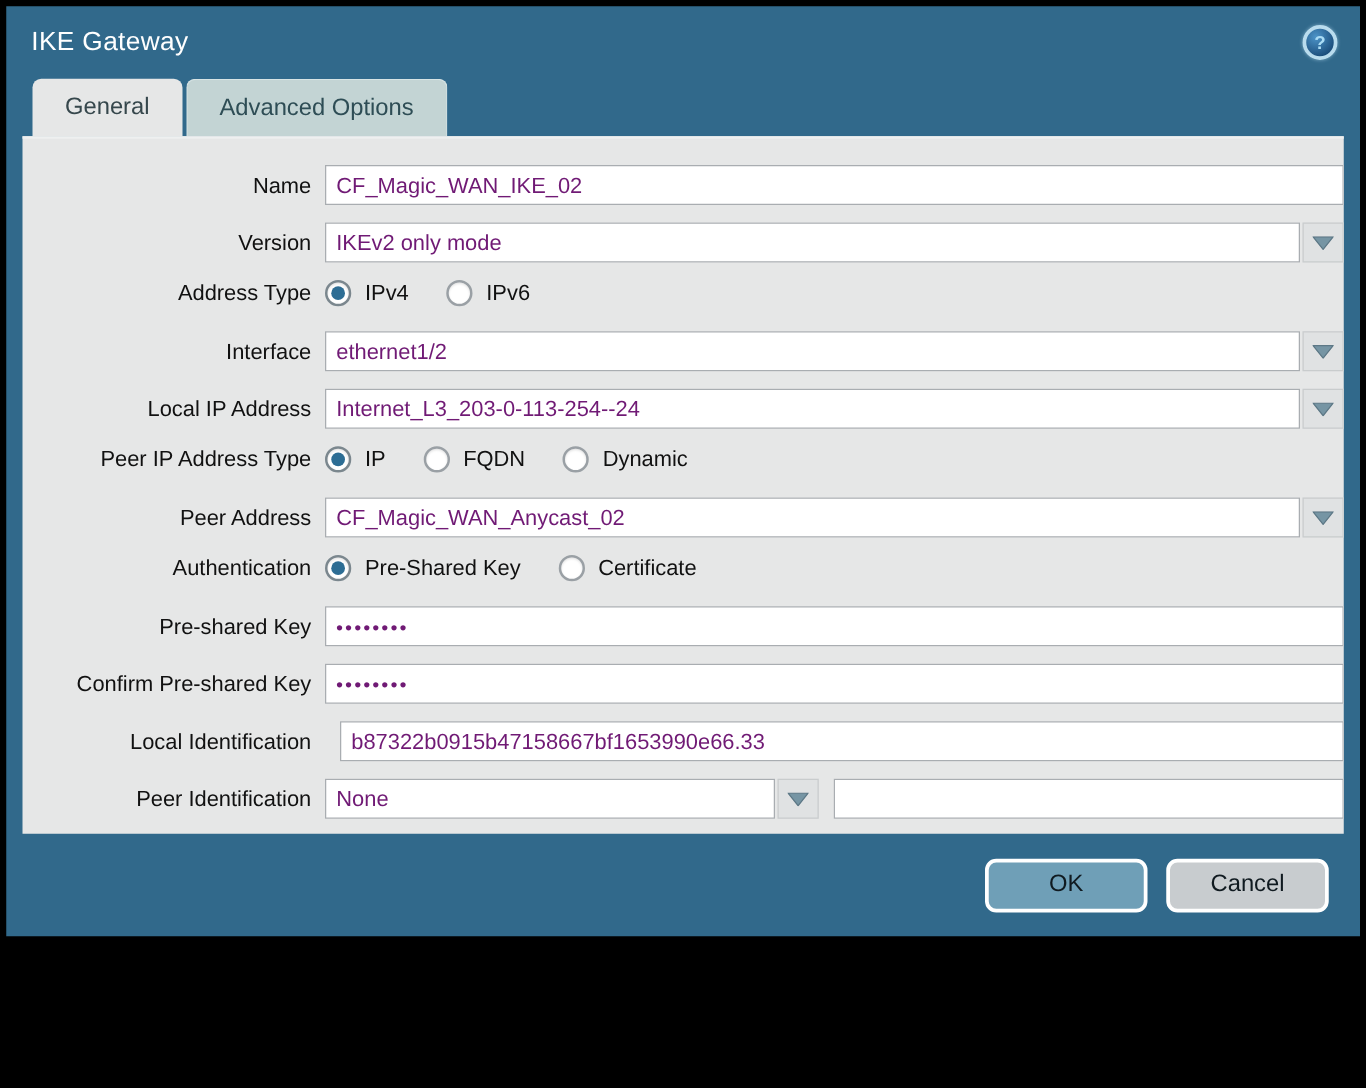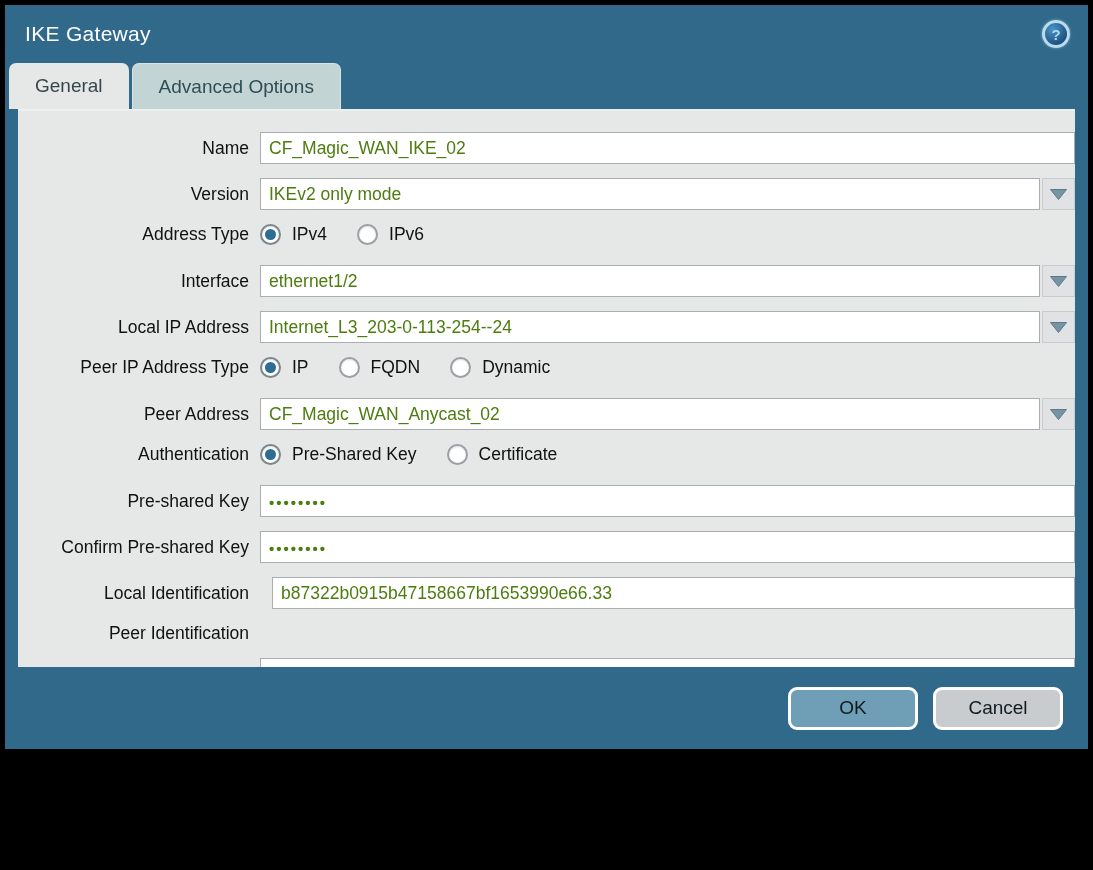--- a/index.html
+++ b/index.html
@@ -35,21 +35,21 @@
     box-shadow: 0 0 3px rgba(180,220,240,0.6);
     color: #aadcf5; font-size: 15px; font-weight: bold;
     display: flex; align-items: center; justify-content: center;
     cursor: pointer; line-height: 1;
   }
 
   
   .tabs {
     flex: 0 0 46px; height: 46px;
     display: flex; align-items: flex-end;
-    padding-left: 4px; gap: 3px;
+    padding-left: 21px; gap: 3px;
   }
   .tab {
     height: 46px;
     display: flex; align-items: center;
     padding: 0 26px;
     border-radius: 7px 7px 0 0;
     font-size: 19px;
     cursor: pointer;
   }
   .tab.active { background: #e6e7e7; color: #36474c; }
@@ -75,21 +75,21 @@
     font-size: 17.5px; color: #111111;
     white-space: nowrap;
   }
   .field { flex: 1 1 auto; display: flex; align-items: center; }
 
   .txt {
     height: 32px; flex: 1 1 auto; width: 100%;
     background: #ffffff;
     border: 1px solid #a9adb1;
     font-family: "Liberation Sans", "DejaVu Sans", sans-serif;
-    font-size: 17.5px; color: #4d7c0f;
+    font-size: 17.5px; color: #701a75;
     padding: 0 8px;
     outline: none;
   }
   .txt.pwd { font-size: 15px; letter-spacing: 2px; font-weight: bold; padding-top: 2px; }
 
   .combo { display: flex; flex: 1 1 auto; align-items: stretch; }
   .dd-btn {
     flex: 0 0 33px; width: 33px; height: 32px;
     margin-left: 2px;
     background: #e0e2e3;
@@ -272,20 +272,32 @@
       <div class="row">
         <div class="lbl">Local Identification</div>
         <div class="field">
           <div class="split-gap"></div>
           <input class="txt" type="text" value="b87322b0915b47158667bf1653990e66.33" style="">
         </div>
       </div>
 
       <div class="row">
         <div class="lbl">Peer Identification</div>
+        <div class="field">
+          <div class="split-left combo">
+            <input class="txt" type="text" value="None" style="">
+            <div class="dd-btn">
+              <svg width="17" height="11" viewBox="0 0 17 11">
+                  <polygon points="0.5,0.5 16.5,0.5 8.5,10.5" fill="#7695a4" stroke="#5d7886" stroke-width="1"></polygon>
+                </svg>
+            </div>
+          </div>
+          <div class="split-gap"></div>
+          <input class="txt" type="text" value="" style="">
+        </div>
       </div>
 
       <div class="row">
         <div class="lbl">Comment</div>
         <div class="field">
           <input class="txt" type="text" value="" style="">
         </div>
       </div>
 
     </div>

